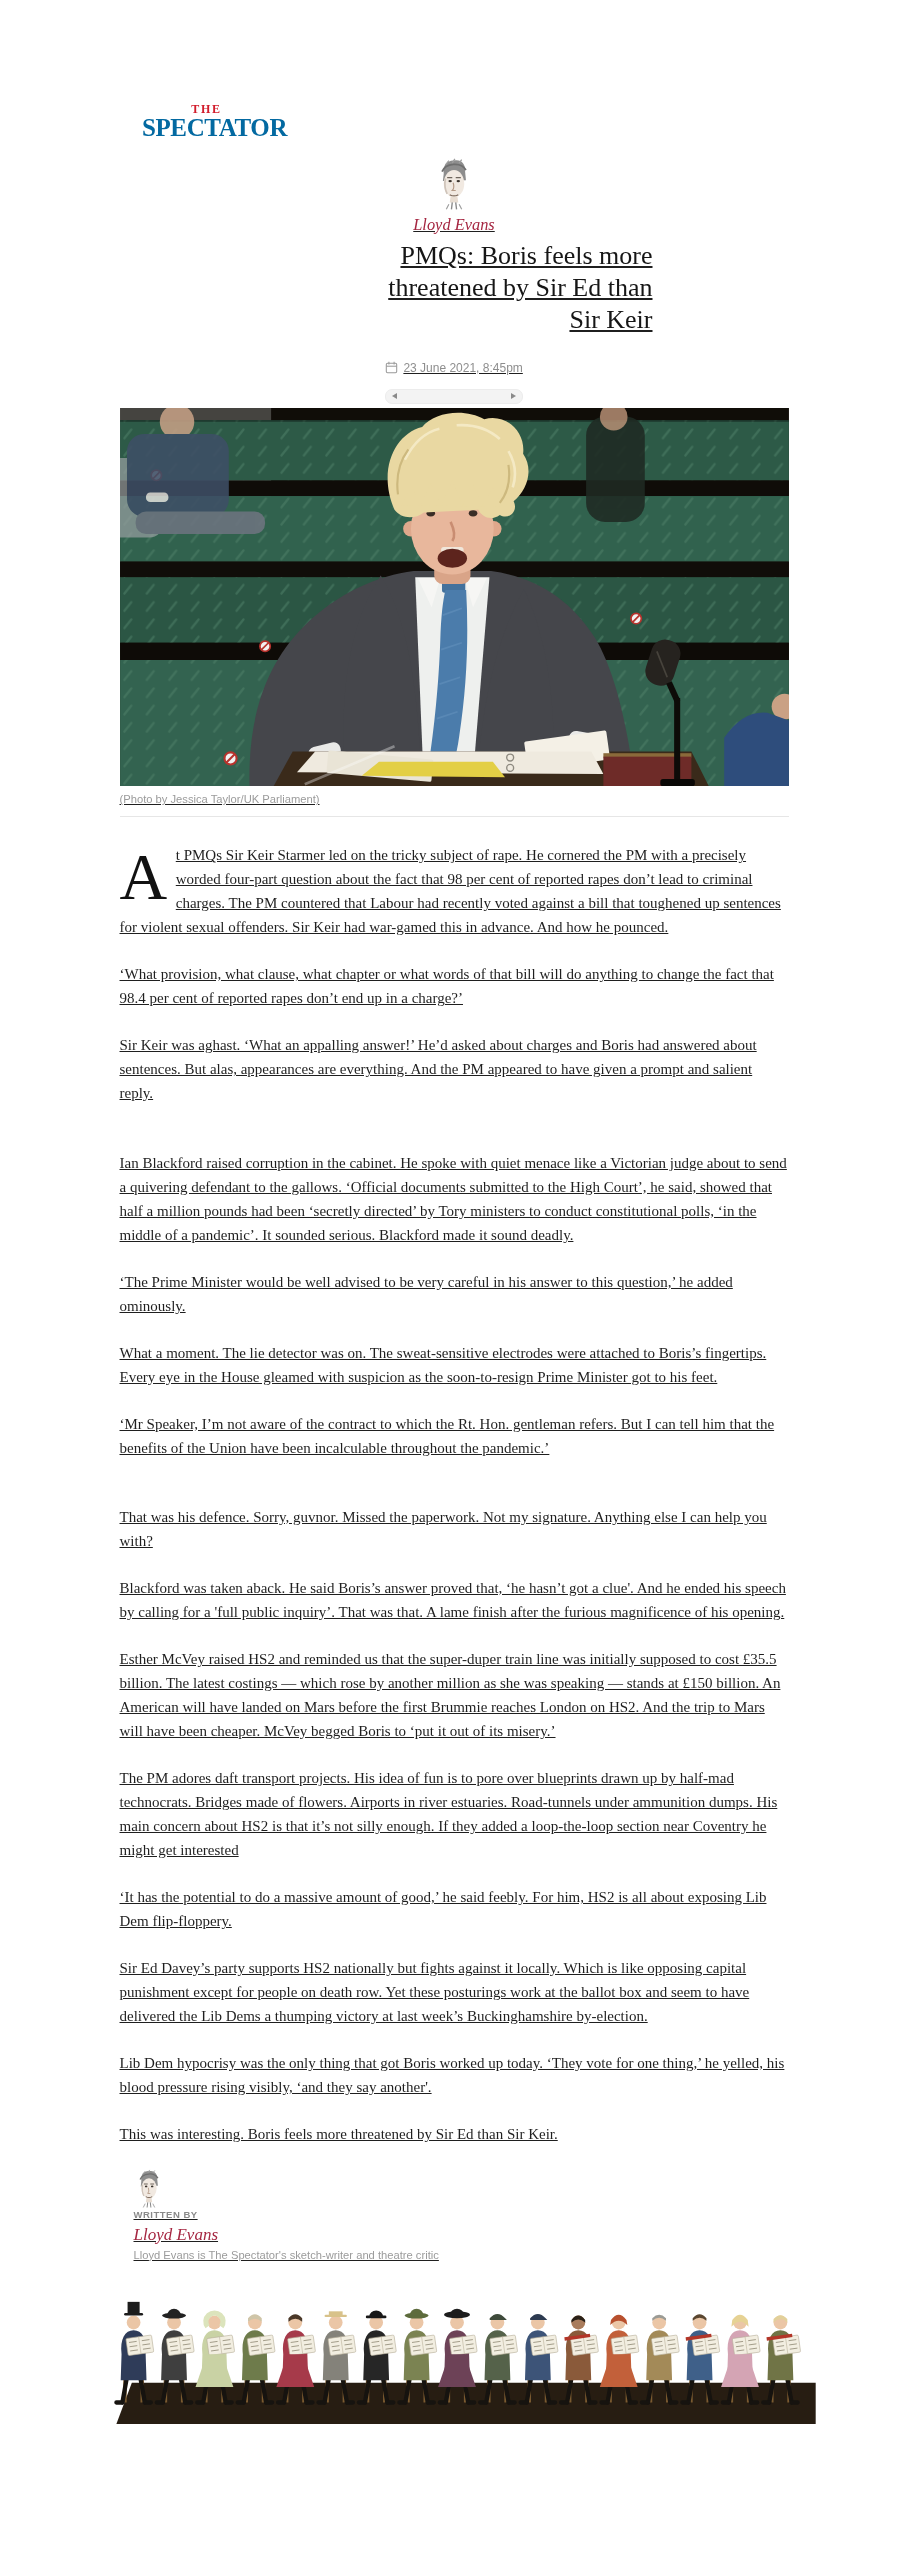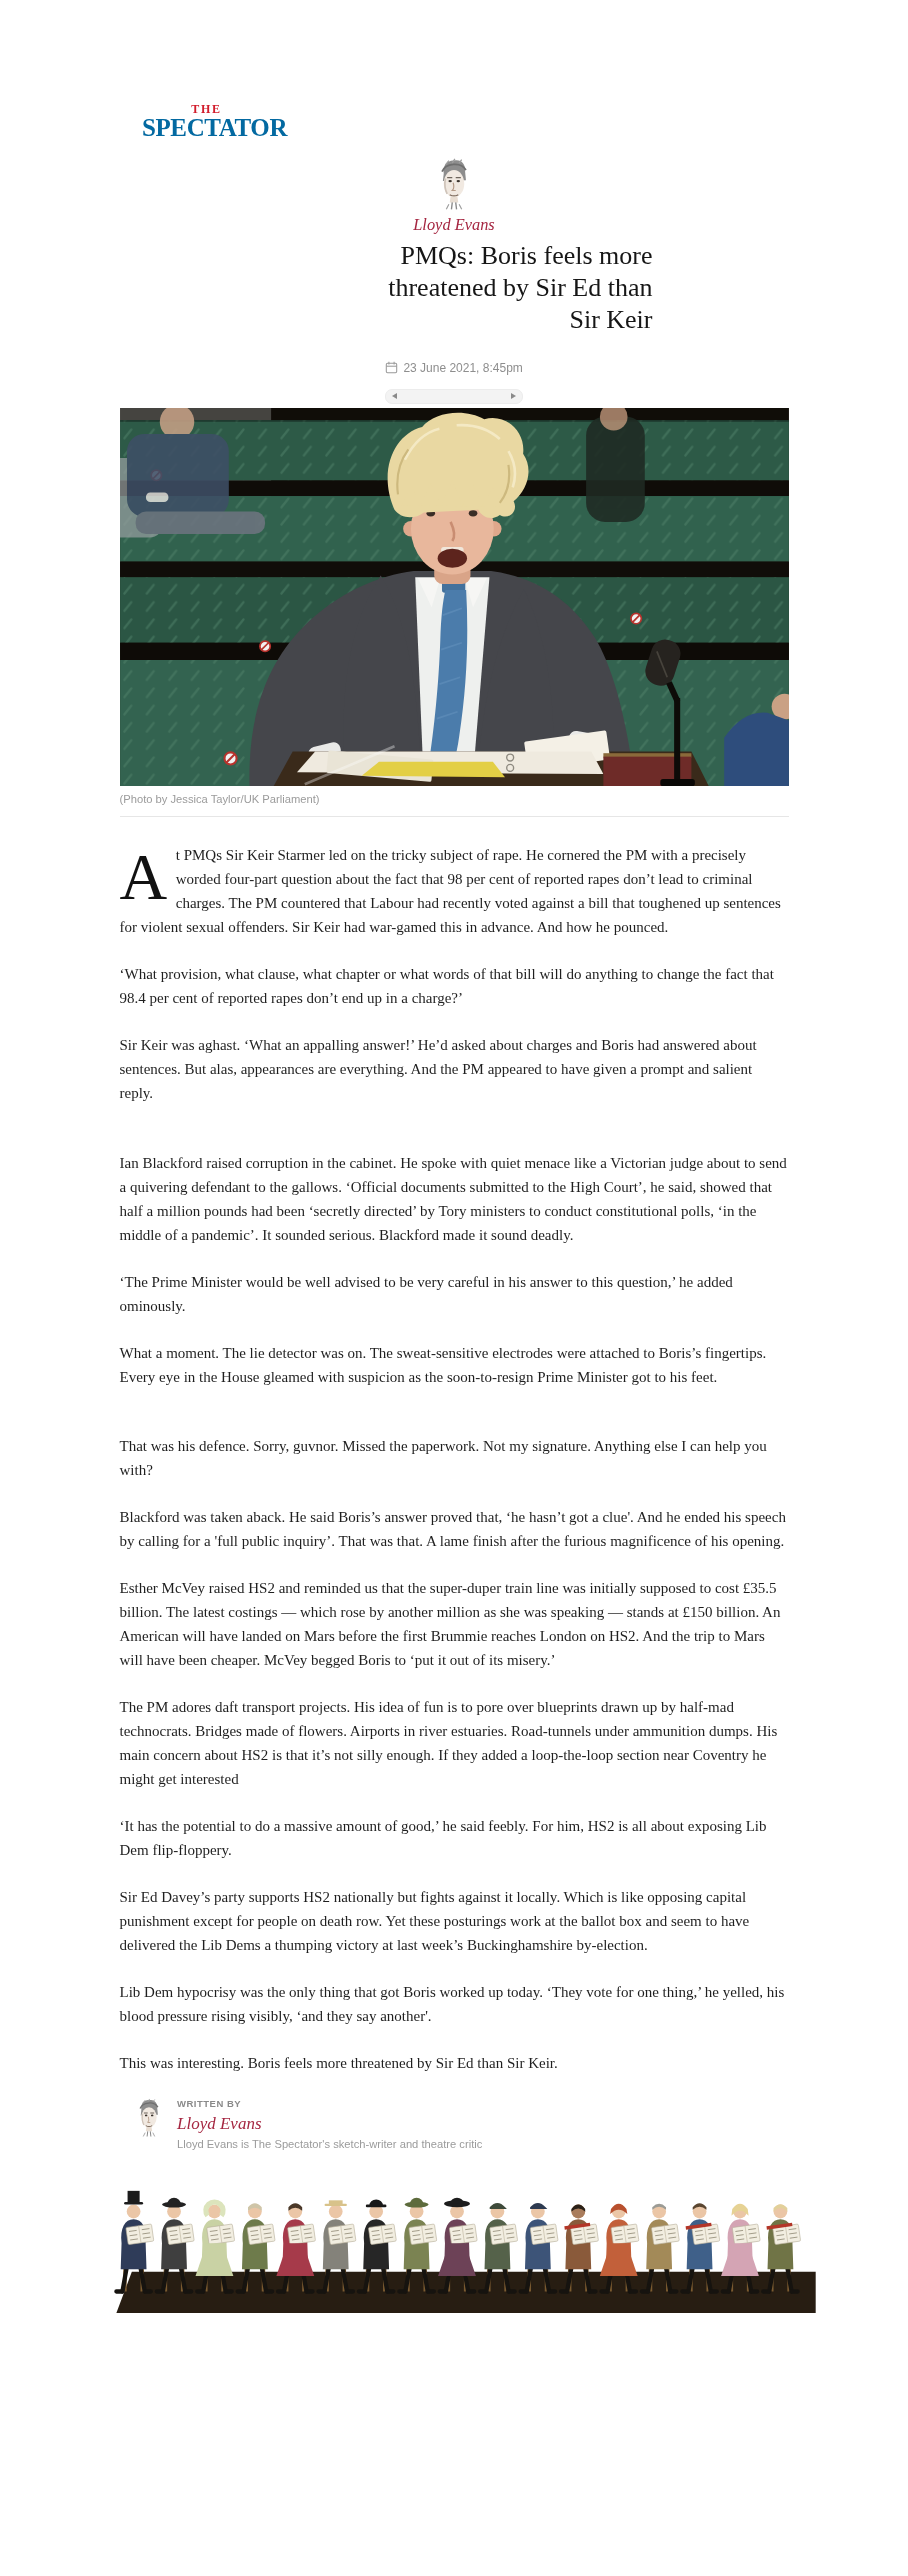--- a/index.html
+++ b/index.html
@@ -6,21 +6,21 @@
   body{width:908px;height:2576px;position:relative;background:#ffffff;overflow:hidden;
        font-family:"Liberation Serif",serif;color:#1f1f1f;}
   a{text-decoration:none;}
   
   .logo{position:absolute;left:142px;top:105px;width:129px;display:block;cursor:pointer;}
   .logo-the{display:block;text-align:center;font-family:"Liberation Serif",serif;
             font-weight:700;font-size:12px;letter-spacing:1.7px;color:#d21c2b;line-height:9.5px;}
   .logo-name{display:block;text-align:center;font-family:"Liberation Serif",serif;
              font-weight:700;font-size:25px;letter-spacing:-0.4px;color:#0369a1;line-height:26px;}
   
-  .center-col{width:669px;margin:0 auto;position:relative;}
+  .center-col{width:669px;margin:0 auto;position:relative;text-decoration:underline;}
   .avatar-top{display:block;width:40px;height:53px;margin:158px auto 0;}
   .author-link-top{display:block;text-align:center;margin-top:3.5px;
       font-style:italic;font-size:16.4px;color:#a52641;cursor:pointer;}
   .headline{margin:5.2px auto 0;max-width:397px;text-align:right;font-weight:400;}
   .headline span{display:block;font-size:26px;line-height:32px;color:#161616;}
   .date-row{margin-top:25px;text-align:center;font-family:"Liberation Sans",sans-serif;
             font-size:12px;color:#8e8e8e;}
   .date-row svg{vertical-align:-1.7px;margin-right:5.2px;}
   .carousel-nav{width:136px;height:13px;margin:14px auto 0;background:#f3f3f3;
      border:0.9px solid #ececec;border-radius:7px;position:relative;}
@@ -31,21 +31,21 @@
   .photo-wrap{margin-top:3.5px;}
   .photo-wrap svg{display:block;}
   .caption{margin-top:7.8px;font-family:"Liberation Sans",sans-serif;font-size:11.2px;color:#9b9b9b;}
   .rule{border:none;border-top:0.9px solid #e6e6e6;margin:11.2px 0 0 0;}
   
   .article{margin-top:26px;font-size:15px;line-height:24px;color:#1f1f1f;}
   .article p{margin:0 0 23px 0;}
   .dropcap{float:left;font-size:66px;line-height:55px;padding:5.2px 8.6px 0 0;color:#111;}
   .spacer{height:22.4px;}
   
-  .written-by{display:flex;align-items:flex-start;}
+  .written-by{display:flex;align-items:flex-start;flex-direction:column;}
   .avatar-sm{width:28px;height:40px;flex:0 0 28px;margin-left:15.5px;}
   .wb-text{margin-left:14px;}
   .wb-label{font-family:"Liberation Sans",sans-serif;font-size:9.5px;font-weight:700;
             letter-spacing:0.5px;color:#8a8a8a;}
   .wb-author{display:block;margin-top:4.3px;font-style:italic;font-size:17px;color:#a52641;cursor:pointer;}
   .wb-bio{margin-top:4.3px;font-family:"Liberation Sans",sans-serif;font-size:11.2px;color:#9b9b9b;}
   
   .banner{display:block;margin:40px auto 0;}
 </style>
 </head>
@@ -217,20 +217,21 @@
   <hr class="rule">
 
   <div class="article">
     <p><span class="dropcap">A</span><span>t PMQs Sir Keir Starmer led on the tricky subject of rape. He cornered the PM with a precisely worded four-part question about the fact that 98 per cent of reported rapes don’t lead to criminal charges. The PM countered that Labour had recently voted against a bill that toughened up sentences for violent sexual offenders. Sir Keir had war-gamed this in advance. And how he pounced.</span></p>
     <p>‘What provision, what clause, what chapter or what words of that bill will do anything to change the fact that 98.4 per cent of reported rapes don’t end up in a charge?’</p>
     <p>Sir Keir was aghast. ‘What an appalling answer!’ He’d asked about charges and Boris had answered about sentences. But alas, appearances are everything. And the PM appeared to have given a prompt and salient reply.</p>
     <div class="spacer"></div>
     <p>Ian Blackford raised corruption in the cabinet. He spoke with quiet menace like a Victorian judge about to send a quivering defendant to the gallows. ‘Official documents submitted to the High Court’, he said, showed that half a million pounds had been ‘secretly directed’ by Tory ministers to conduct constitutional polls, ‘in the middle of a pandemic’. It sounded serious. Blackford made it sound deadly.</p>
     <p>‘The Prime Minister would be well advised to be very careful in his answer to this question,’ he added ominously.</p>
     <p>What a moment. The lie detector was on. The sweat-sensitive electrodes were attached to Boris’s fingertips. Every eye in the House gleamed with suspicion as the soon-to-resign Prime Minister got to his feet.</p>
+    <p>‘Mr Speaker, I’m not aware of the contract to which the Rt. Hon. gentleman refers. But I can tell him that the benefits of the Union have been incalculable throughout the pandemic.’</p>
     <div class="spacer"></div>
     <p>That was his defence. Sorry, guvnor. Missed the paperwork. Not my signature. Anything else I can help you with?</p>
     <p>Blackford was taken aback. He said Boris’s answer proved that, ‘he hasn’t got a clue'. And he ended his speech by calling for a 'full public inquiry’. That was that. A lame finish after the furious magnificence of his opening.</p>
     <p>Esther McVey raised HS2 and reminded us that the super-duper train line was initially supposed to cost £35.5 billion. The latest costings — which rose by another million as she was speaking — stands at £150 billion. An American will have landed on Mars before the first Brummie reaches London on HS2. And the trip to Mars will have been cheaper. McVey begged Boris to ‘put it out of its misery.’</p>
     <p>The PM adores daft transport projects. His idea of fun is to pore over blueprints drawn up by half-mad technocrats. Bridges made of flowers. Airports in river estuaries. Road-tunnels under ammunition dumps. His main concern about HS2 is that it’s not silly enough. If they added a loop-the-loop section near Coventry he might get interested</p>
     <p>‘It has the potential to do a massive amount of good,’ he said feebly. For him, HS2 is all about exposing Lib Dem flip-floppery.</p>
     <p>Sir Ed Davey’s party supports HS2 nationally but fights against it locally. Which is like opposing capital punishment except for people on death row. Yet these posturings work at the ballot box and seem to have delivered the Lib Dems a thumping victory at last week’s Buckinghamshire by-election.</p>
     <p>Lib Dem hypocrisy was the only thing that got Boris worked up today. ‘They vote for one thing,’ he yelled, his blood pressure rising visibly, ‘and they say another'.</p>
     <p>This was interesting. Boris feels more threatened by Sir Ed than Sir Keir.</p>
   </div>

